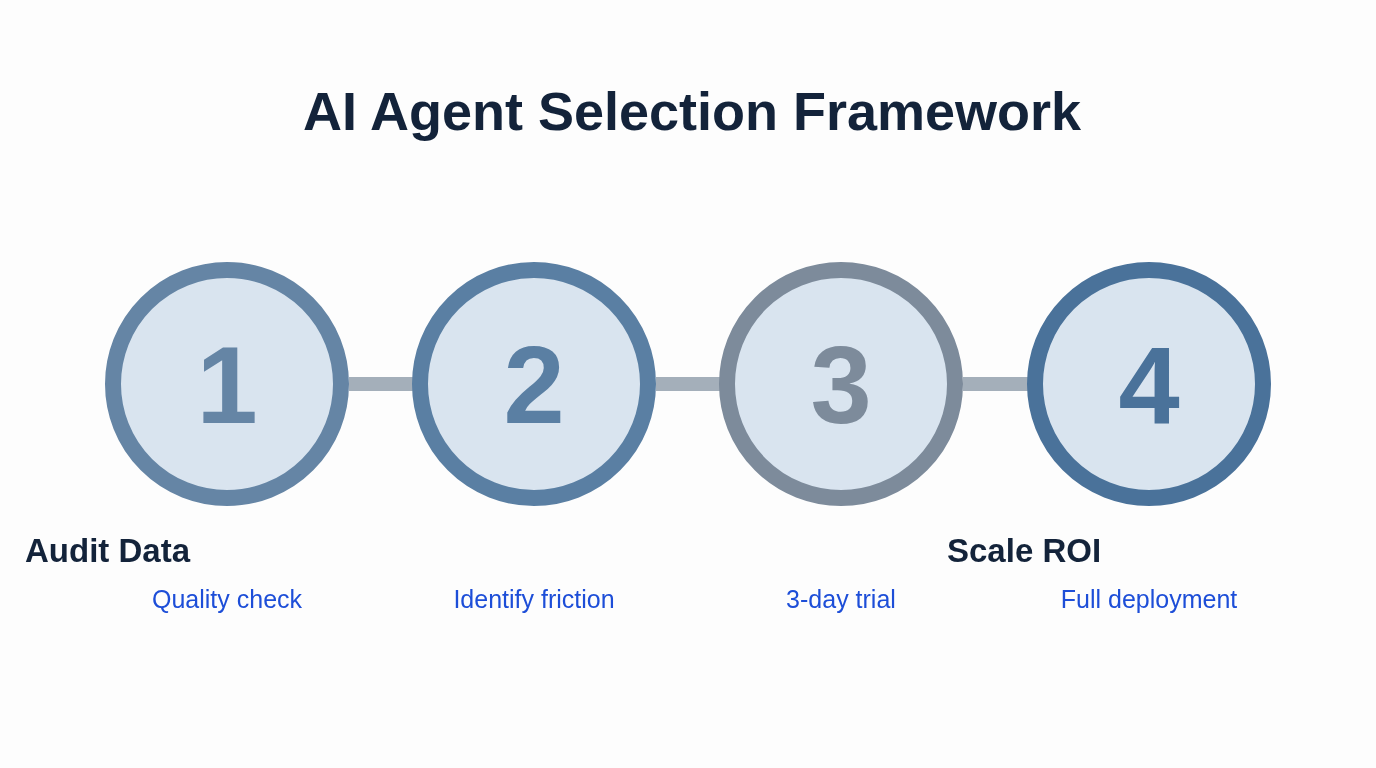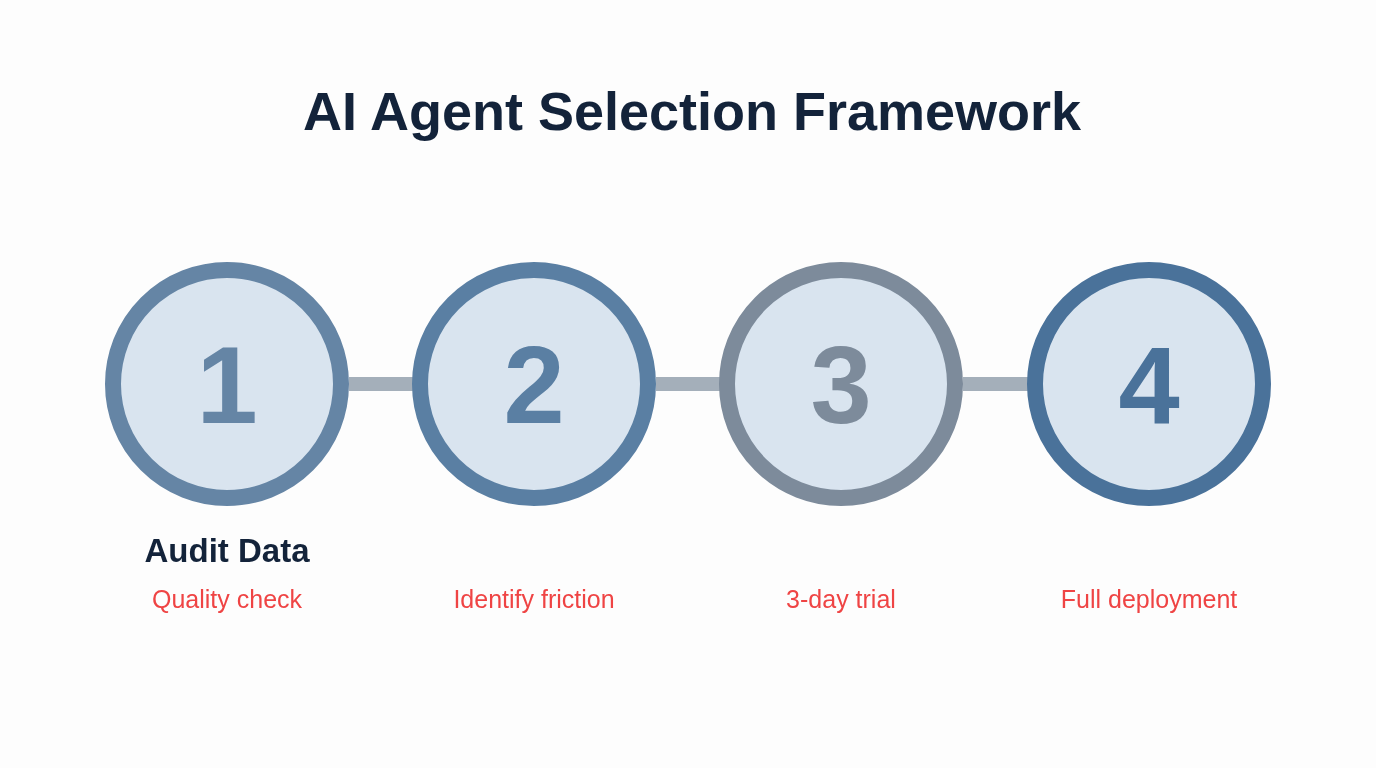--- a/index.html
+++ b/index.html
@@ -5,24 +5,24 @@
   html, body { margin:0; padding:0; }
   body { width:1376px; height:768px; background:#fdfdfd; position:relative; overflow:hidden;
          font-family:"Liberation Sans", sans-serif; }
   .title { position:absolute; left:4px; top:80px; width:1376px; text-align:center;
            font-size:54px; font-weight:bold; color:#13233a; letter-spacing:0px; }
   .connector { position:absolute; height:14px; top:377px; background:#a4afba; }
   .step { position:absolute; top:262px; width:244px; }
   .circle { width:212px; height:212px; border-radius:50%; border:16px solid; background:#d9e4ef;
             display:flex; align-items:center; justify-content:center;
             font-size:110px; font-weight:bold; box-sizing:content-box; }
-  .label { position:absolute; top:270px; left:-80px; width:404px; text-align:center;
+  .label { position:absolute; top:270px; left:-80px; width:404px; text-align:left;
            font-size:33px; font-weight:bold; color:#13233a; }
   .sub { position:absolute; top:323px; left:-80px; width:404px; text-align:center;
-         font-size:25px; color:#ef4444; }
+         font-size:25px; color:#1d4ed8; }
 </style>
 </head>
 <body>
 
 <div class="title">AI Agent Selection Framework</div>
 
 <div class="connector" style="left:349px;width:64px;"></div>
 <div class="connector" style="left:656px;width:64px;"></div>
 <div class="connector" style="left:963px;width:65px;"></div>
 
@@ -45,14 +45,15 @@
   <div class="circle" style="border-color:#7d8b9b;color:#7d8b9b;">
     <span>3</span>
   </div>
   <div class="sub">3-day trial</div>
 </div>
 
 <div class="step" style="left:1027px;">
   <div class="circle" style="border-color:#4a729a;color:#4a729a;">
     <span>4</span>
   </div>
+  <div class="label">Scale ROI</div>
   <div class="sub">Full deployment</div>
 </div>
 
 </body></html>

